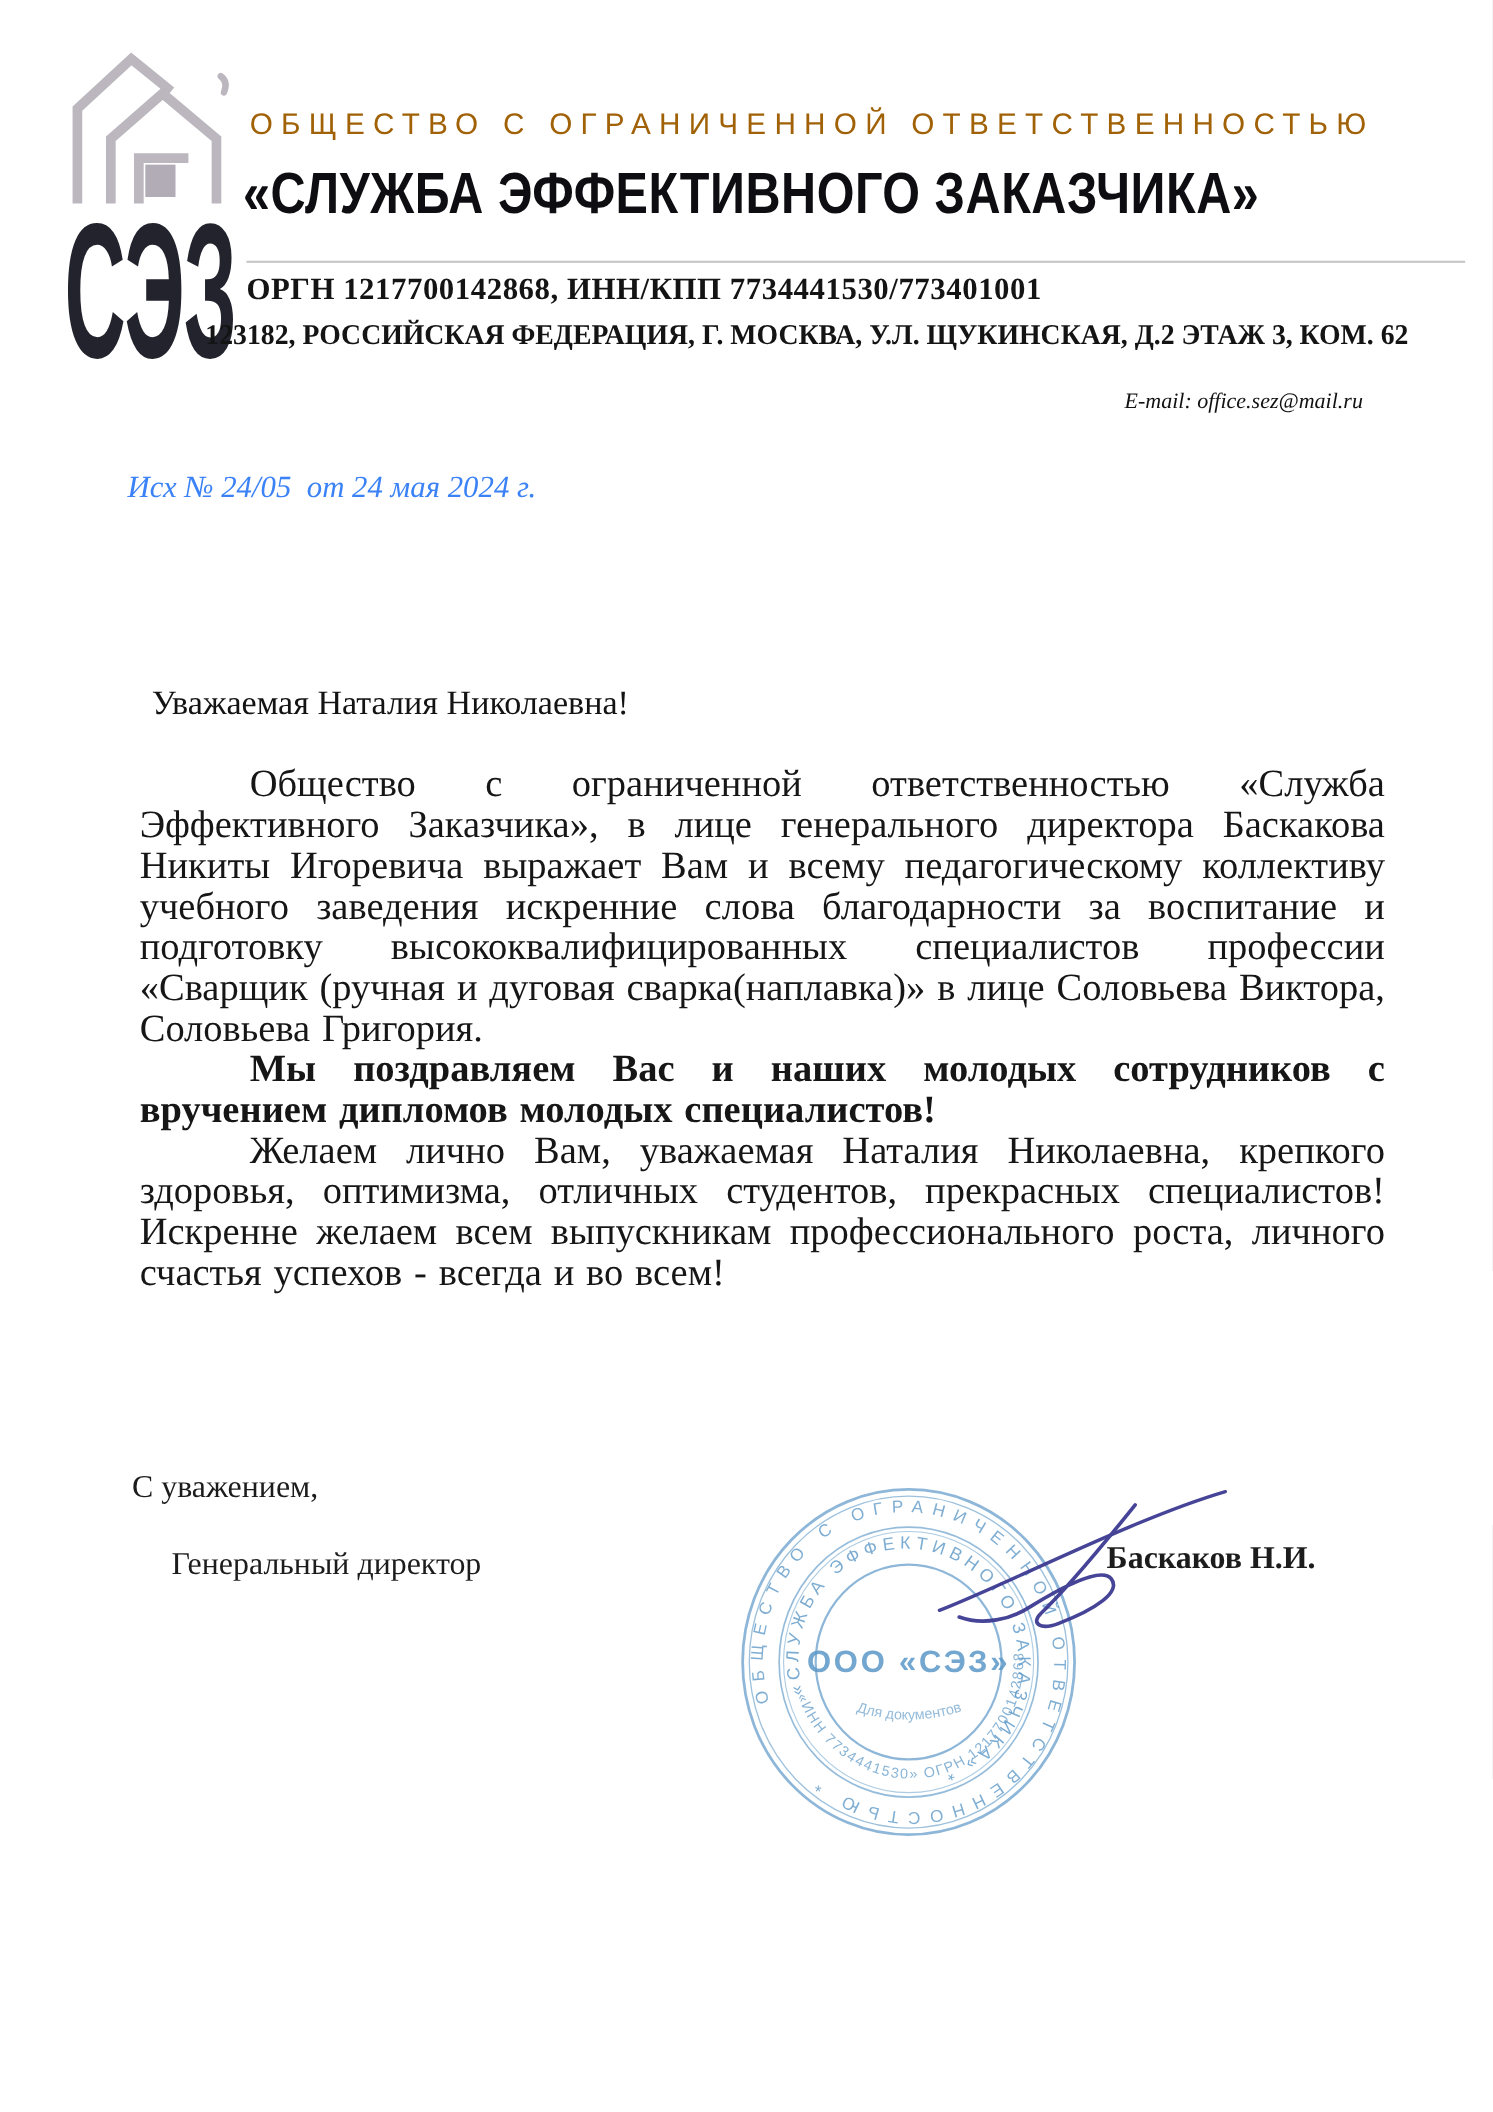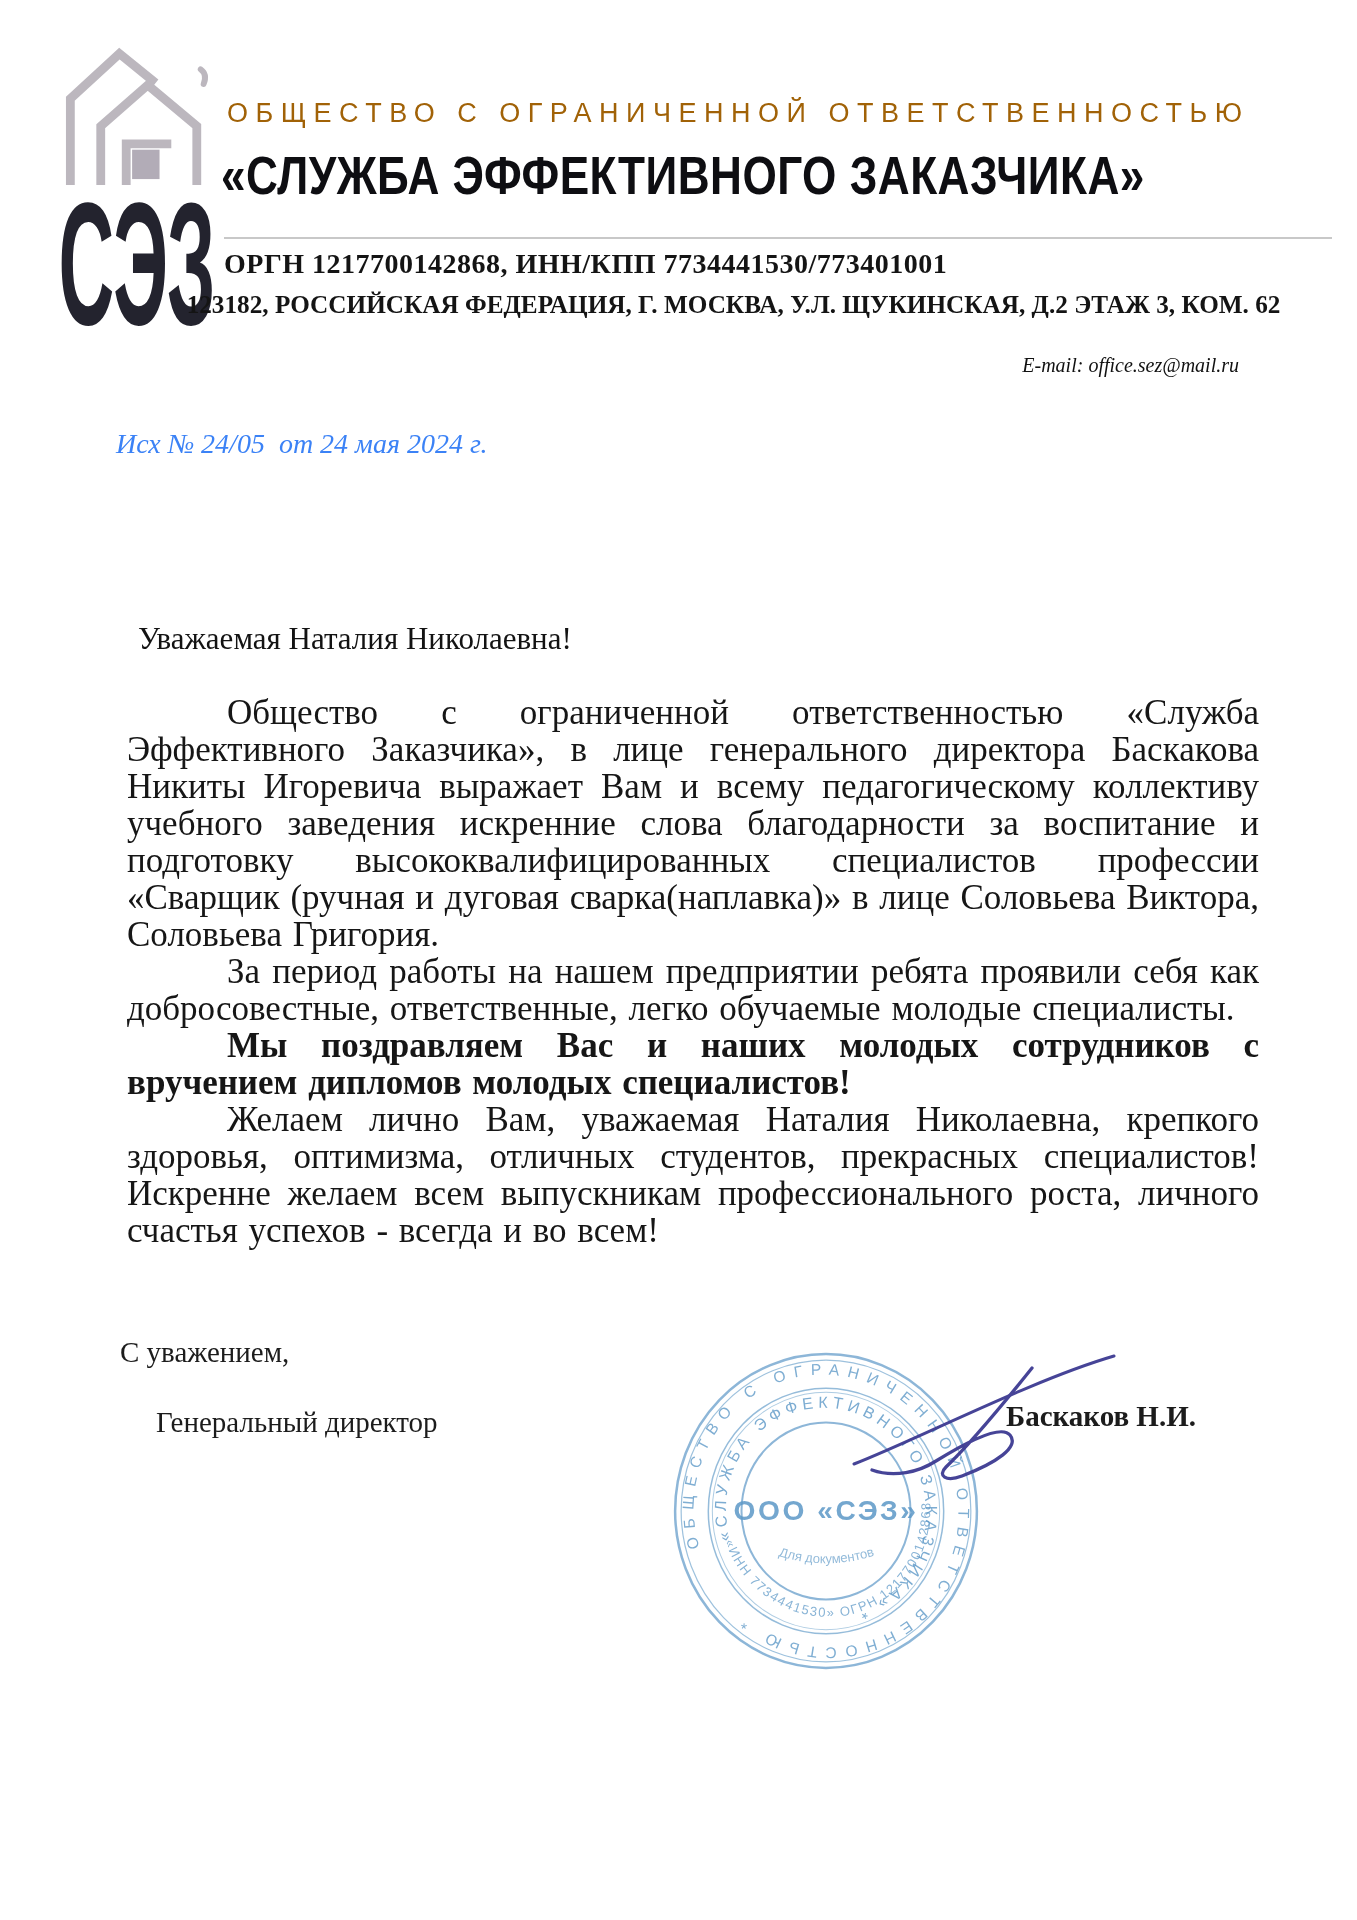--- a/index.html
+++ b/index.html
@@ -79,21 +79,20 @@
   <div class="head-rule"></div>
   <div class="reg-line">ОРГН 1217700142868, ИНН/КПП 7734441530/773401001</div>
   <div class="addr-line">123182, РОССИЙСКАЯ ФЕДЕРАЦИЯ, Г. МОСКВА, У.Л. ЩУКИНСКАЯ, Д.2 ЭТАЖ 3, КОМ. 62</div>
   <div class="email-line">E-mail: office.sez@mail.ru</div>
 
   <div class="ref-line">Исх № 24/05  от 24 мая 2024 г.</div>
 
   <h1 class="salutation">Уважаемая Наталия Николаевна!</h1>
   <main class="body-text">
     <p>Общество с ограниченной ответственностью «Служба Эффективного Заказчика», в лице генерального директора Баскакова Никиты Игоревича выражает Вам и всему педагогическому коллективу учебного заведения искренние слова благодарности за воспитание и подготовку высококвалифицированных специалистов профессии «Сварщик (ручная и дуговая сварка(наплавка)» в лице Соловьева Виктора, Соловьева Григория.</p>
-    <p>За период работы на нашем предприятии ребята проявили себя как добросовестные, ответственные, легко обучаемые молодые специалисты.</p>
     <p class="bold">Мы поздравляем Вас и наших молодых сотрудников с вручением дипломов молодых специалистов!</p>
     <p>Желаем лично Вам, уважаемая Наталия Николаевна, крепкого здоровья, оптимизма, отличных студентов, прекрасных специалистов! Искренне желаем всем выпускникам профессионального роста, личного счастья успехов - всегда и во всем!</p>
   </main>
 
   <div class="closing">С уважением,</div>
   <div class="sig-title">Генеральный директор</div>
   <div class="sig-name">Баскаков Н.И.</div>
 
   <svg class="stamp" viewBox="0 0 330 340">
     <defs>

